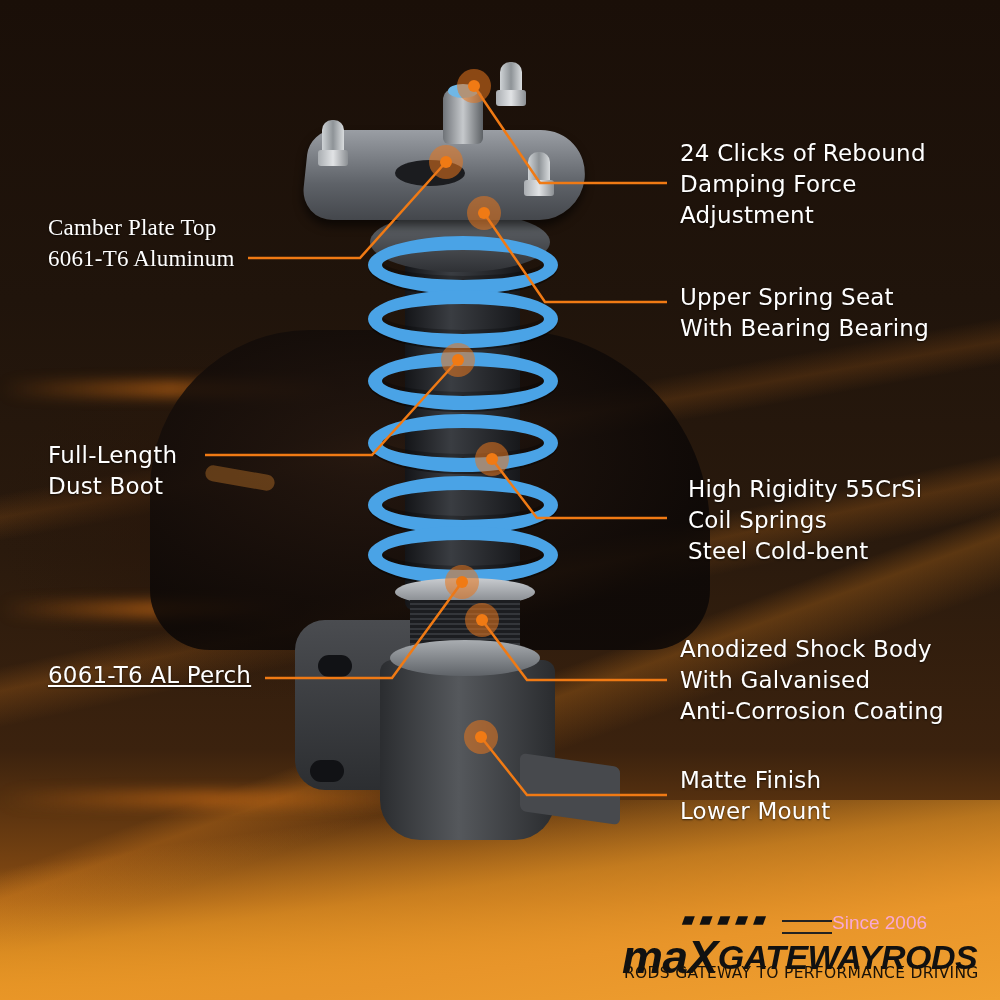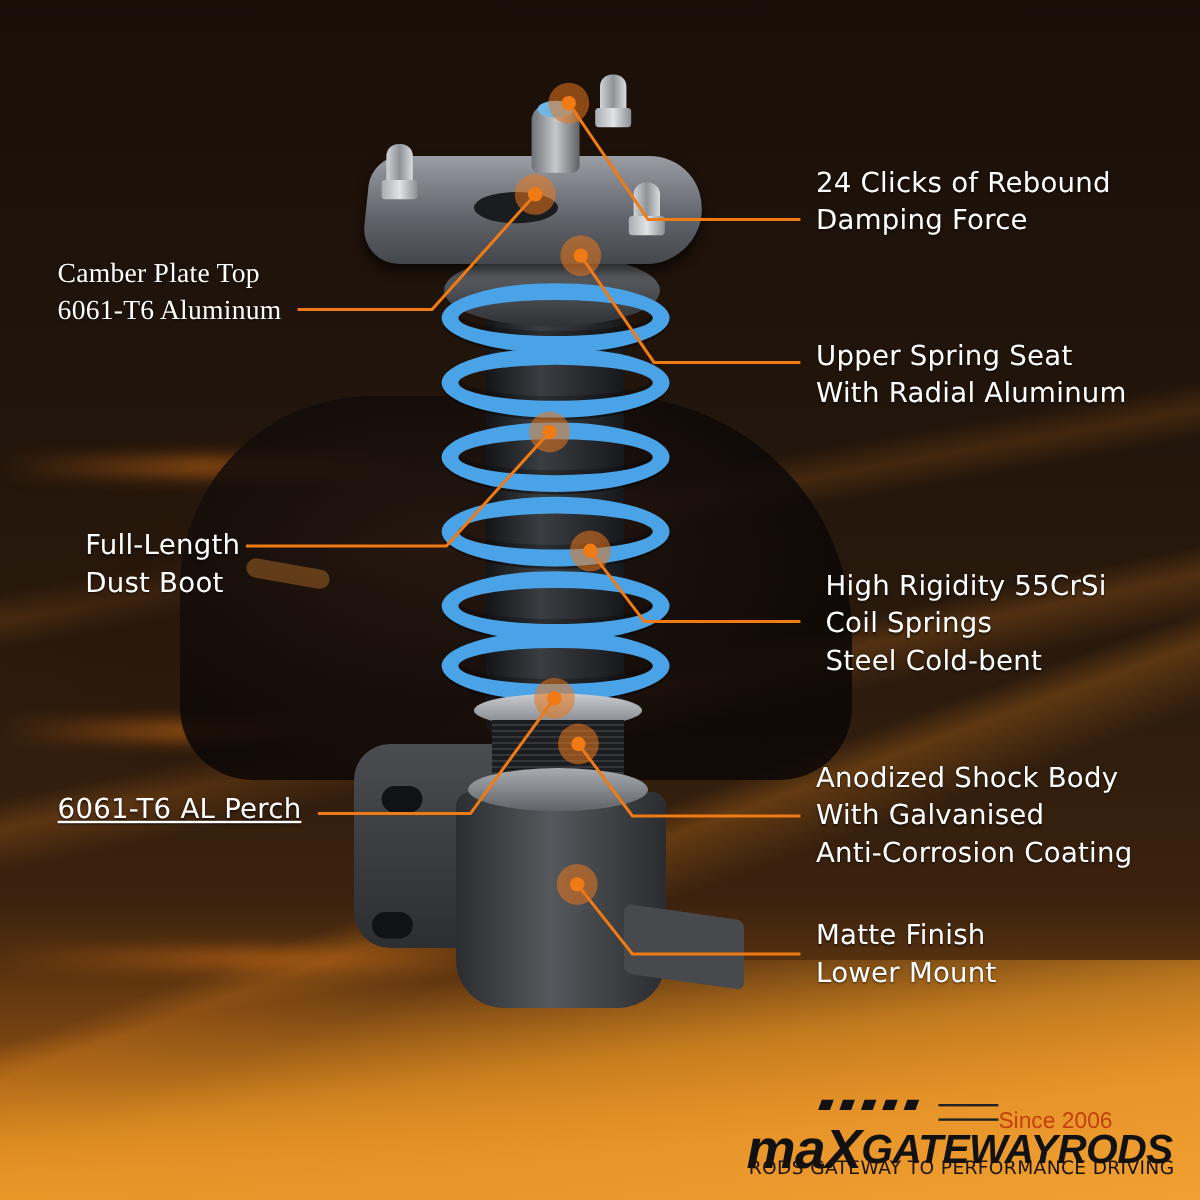--- a/index.html
+++ b/index.html
@@ -43,21 +43,21 @@
   .marker{position:absolute;width:34px;height:34px;margin:-17px 0 0 -17px;border-radius:50%;background:rgba(232,118,30,0.55);}
   .marker::after{content:"";position:absolute;left:11px;top:11px;width:12px;height:12px;border-radius:50%;background:#f07a14;}
   svg.lines{position:absolute;left:0;top:0;}
 
   
   .label{position:absolute;color:#ffffff;font-family:"DejaVu Sans",sans-serif;font-size:23px;line-height:31px;letter-spacing:.2px;text-shadow:0 1px 2px rgba(0,0,0,.6);}
   .label .line{display:block;white-space:nowrap;}
 
   
   .logo{position:absolute;left:622px;top:912px;width:330px;height:70px;}
-  .since{position:absolute;left:210px;top:12px;font-family:"Liberation Sans",sans-serif;font-size:19px;color:#c2410c;text-align:center;}
+  .since{position:absolute;left:210px;top:0;font-family:"Liberation Sans",sans-serif;font-size:19px;color:#f9a8d4;text-align:center;}
   .speedlines{position:absolute;left:160px;top:8px;width:50px;height:10px;border-top:2px solid #222;border-bottom:2px solid #222;}
   .checker{position:absolute;left:60px;top:4px;font-family:"Liberation Sans",sans-serif;font-weight:bold;font-size:14px;color:#111;letter-spacing:2px;transform:skewX(-20deg);}
   .brand{position:absolute;left:0;top:14px;font-family:"Liberation Sans",sans-serif;font-weight:bold;font-style:italic;font-size:34px;color:#111;letter-spacing:-.5px;white-space:nowrap;}
   .brand .x{font-size:46px;position:relative;top:4px;}
   .brand .rods{font-size:34px;font-weight:900;}
   .tagline{position:absolute;left:2px;top:52px;font-family:"DejaVu Sans",sans-serif;font-size:15.5px;color:#1a1208;white-space:nowrap;letter-spacing:.3px;}
   .tagline b{font-weight:normal;text-align:center;}
 </style>
 </head>
 <body>
@@ -117,30 +117,31 @@
 <div class="marker" style="left:484px;top:213px;"></div>
 <div class="marker" style="left:458px;top:360px;"></div>
 <div class="marker" style="left:492px;top:459px;"></div>
 <div class="marker" style="left:462px;top:582px;"></div>
 <div class="marker" style="left:482px;top:620px;"></div>
 <div class="marker" style="left:481px;top:737px;"></div>
 
 <div class="label" style="left:680px;top:138px;">
   <span class="line">24 Clicks of Rebound</span>
   <span class="line">Damping Force</span>
+  <span class="line">Adjustment</span>
 </div>
 <div class="label" style="left:48px;top:212px;font-family:Liberation Serif, serif;">
   <span class="line">Camber Plate Top</span>
   <span class="line">6061-T6 Aluminum</span>
 </div>
 <div class="label" style="left:680px;top:282px;">
   <span class="line">Upper Spring Seat</span>
-  <span class="line">With Radial Aluminum</span>
+  <span class="line">With Bearing Bearing</span>
 </div>
-<div class="label" style="left:48px;top:440px;margin-left:23px;">
+<div class="label" style="left:48px;top:440px;">
   <span class="line">Full-Length</span>
   <span class="line">Dust Boot</span>
 </div>
 <div class="label" style="left:688px;top:474px;">
   <span class="line">High Rigidity 55CrSi</span>
   <span class="line">Coil Springs</span>
   <span class="line">Steel Cold-bent</span>
 </div>
 <div class="label" style="left:48px;top:660px;text-decoration:underline;">
   <span class="line">6061-T6 AL Perch</span>

